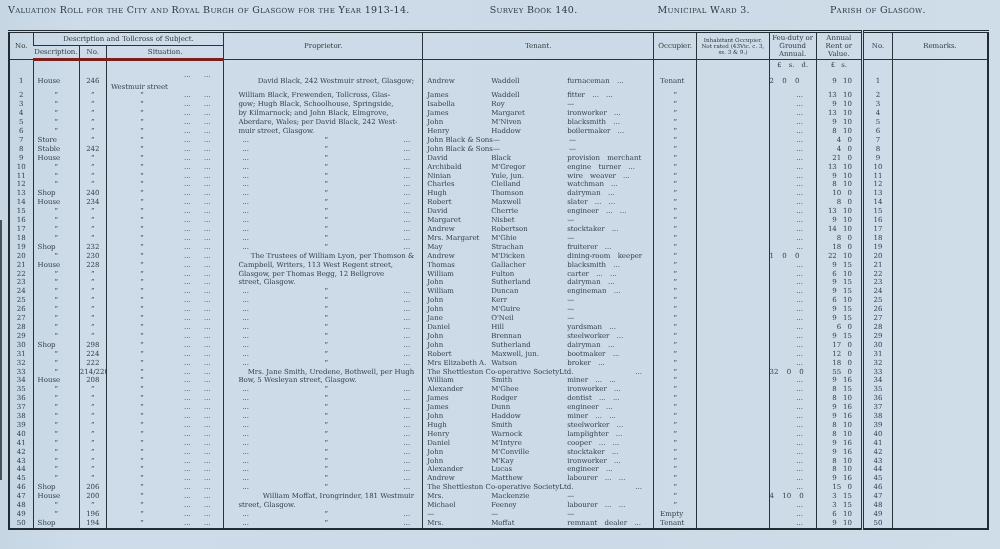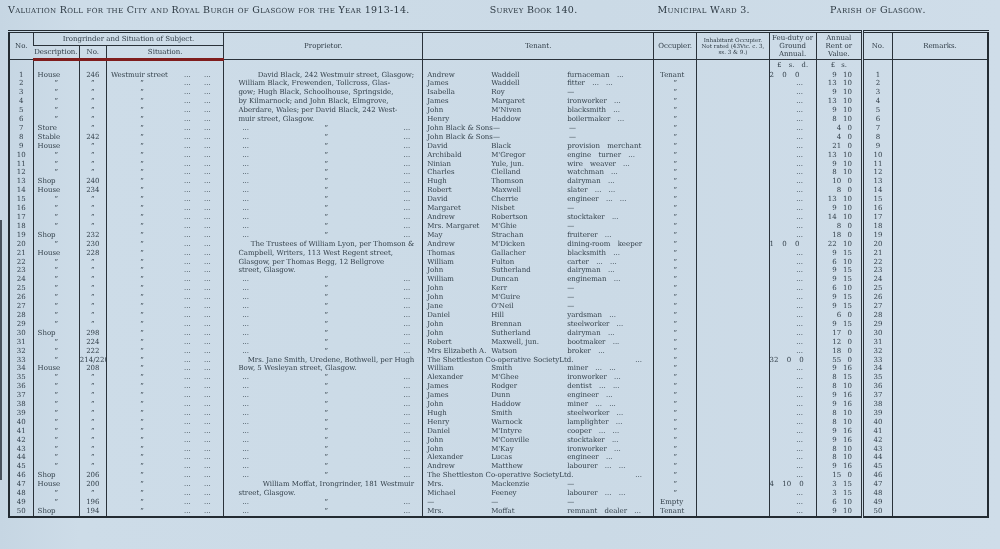--- a/index.html
+++ b/index.html
@@ -49,21 +49,21 @@
   }
   tbody td:first-child{border-left:none;}
   tbody tr{height:8.9px;}
   tbody tr.units{height:11px;}
   tbody tr.units td{font-size:6.8px;}
   td.cen{text-align:center;}
   td.desc-td.txt{text-align:left;padding-left:4px;}
   td.desc-td.dit{text-align:center;}
   .srow{display:flex;padding-right:6px;}
   .smain{flex:1;overflow:hidden;}
-  .srow.st .smain{text-align:left;padding-left:4px;}
+  .srow.st .smain{text-align:left;padding-left:4px;margin-top:12px;}
   .srow.sd .smain{text-align:center;}
   .sdots{width:20px;text-align:center;color:#3a4750;}
   .prow{padding:0 8px 0 5px;}
   .prow.first{display:block;text-align:right;}
   .prow.cont{display:block;text-align:left;padding-left:14px;}
   .prow.pd{display:flex;justify-content:space-between;padding:0 12px 0 18px;}
   .trow{display:flex;padding-left:4px;}
   .t1{min-width:64px;}
   .t2{min-width:76px;}
   .t3{flex:1;word-spacing:5px;}
@@ -105,21 +105,21 @@
       <col class="c-occ">
       <col class="c-inh">
     <col class="c-feu">
       <col class="c-rent">
       <col class="c-no2">
       <col class="c-rem">
   </colgroup>
   <thead>
     <tr>
       <th rowspan="2">No.</th>
-      <th colspan="3">Irongrinder and Situation of Subject.</th>
+      <th colspan="3">Description and Tollcross of Subject.</th>
       <th rowspan="2">Proprietor.</th>
       <th rowspan="2">Tenant.</th>
       <th rowspan="2">Occupier.</th>
       <th rowspan="2" class="small" style="white-space:normal">Inhabitant Occupier. Not rated (43Vic. c. 3, ss. 3 &amp; 9.)</th>
       <th rowspan="2" style="white-space:normal">Feu-duty or Ground Annual.</th>
       <th rowspan="2" style="white-space:normal">Annual Rent or Value.</th>
       <th rowspan="2" class="dbl">No.</th>
       <th rowspan="2">Remarks.</th>
     </tr>
     <tr class="subhead">

